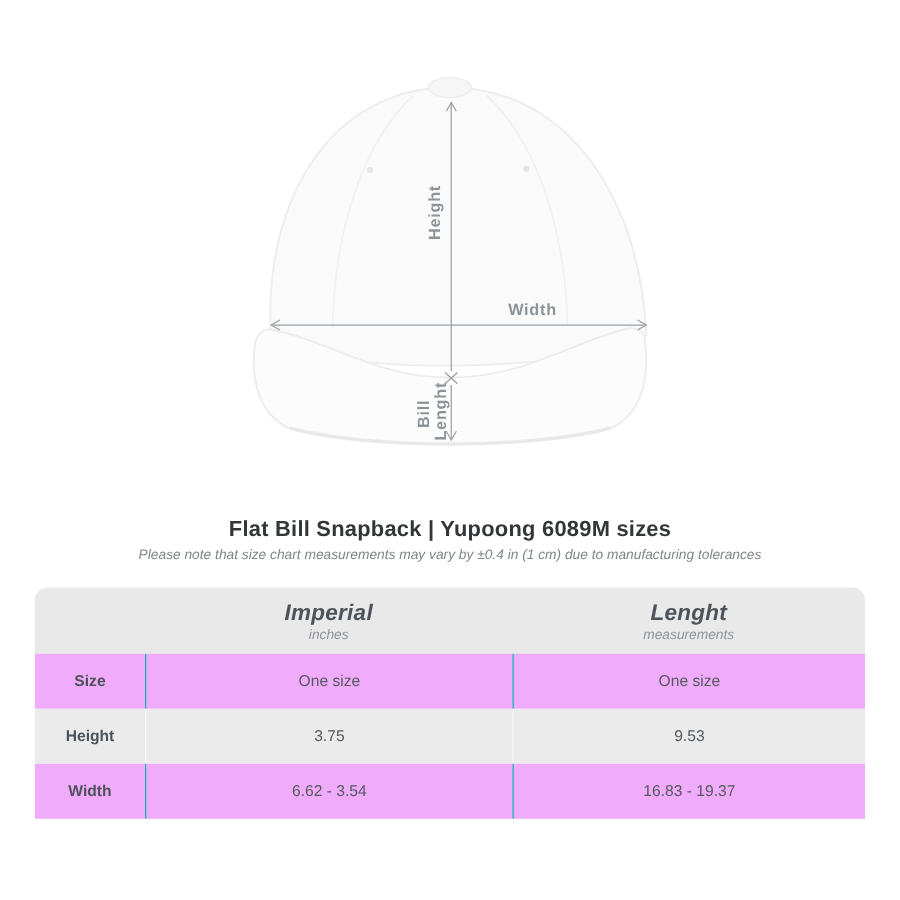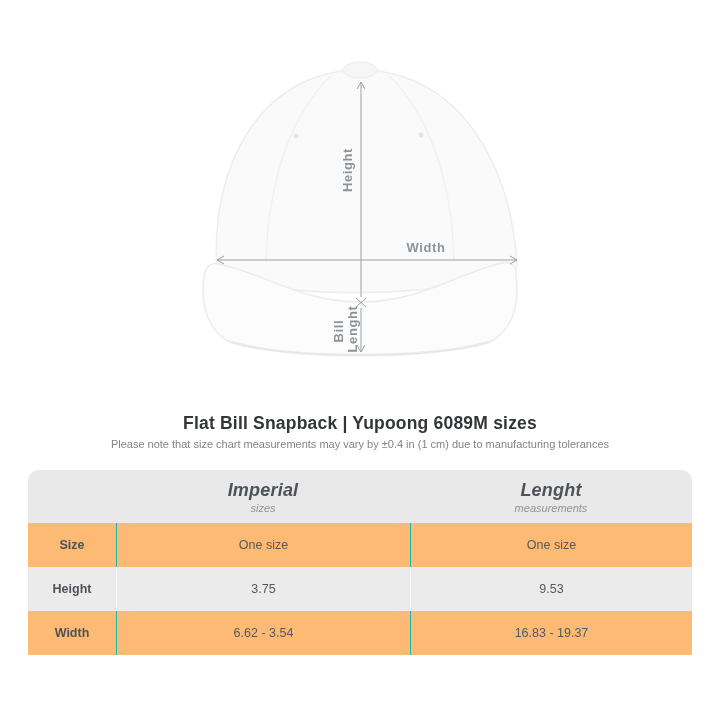--- a/index.html
+++ b/index.html
@@ -8,30 +8,30 @@
 
   
   svg.diagram{position:absolute;top:0;left:0;display:block;}
   .diagram text{font-family:"Liberation Sans",sans-serif;}
   .ann-line{stroke:#9aa0a5;stroke-width:1;fill:none;}
   .ann-text{fill:#8d9499;font-size:13px;font-weight:bold;letter-spacing:0.6px;}
 
   
   .title-block{position:absolute;top:412px;left:0;width:720px;text-align:center;}
   .title-block h1{margin:0;font-size:17.5px;line-height:22px;color:#333639;letter-spacing:0.2px;font-weight:bold;}
-  .title-block .note{margin:3px 0 0;font-size:11px;line-height:14px;color:#7f8589;}
+  .title-block .note{margin:3px 0 0;font-size:11px;line-height:14px;font-style:italic;color:#7f8589;}
 
   
   .size-table{position:absolute;left:28px;top:470px;width:664px;}
   .thead{display:grid;grid-template-columns:88px 294px 282px;height:53px;background:#e9e9e9;border-radius:10px 10px 0 0;}
   .col-head{display:flex;flex-direction:column;align-items:center;justify-content:center;}
   .col-head .main{font-size:18px;font-weight:bold;font-style:italic;color:#4d5358;letter-spacing:0.2px;}
   .col-head .sub{font-size:11px;font-style:italic;color:#8d9398;margin-top:1px;}
   .trow{display:grid;grid-template-columns:88px 294px 282px;height:44px;}
-  .trow.white{background:#fdba74;}
+  .trow.white{background:#f0abfc;}
   .trow.gray{background:#ebebeb;}
   .trow.last{border-radius:0 0 10px 10px;}
   .cell{display:flex;align-items:center;justify-content:center;font-size:12.5px;color:#55595d;}
   .cell.label{font-weight:bold;color:#4d5358;}
   .trow.white .cell + .cell{border-left:1px solid #14b8a6;}
   .trow.gray  .cell + .cell{border-left:1px solid #f8f8f8;}
 </style>
 </head>
 <body>
 
@@ -89,21 +89,21 @@
   <div class="title-block">
     <h1>Flat Bill Snapback | Yupoong 6089M sizes</h1>
     <p class="note">Please note that size chart measurements may vary by ±0.4 in (1 cm) due to manufacturing tolerances</p>
   </div>
 
   <div class="size-table">
     <div class="thead">
       <div class="col-head"></div>
       <div class="col-head">
         <span class="main">Imperial</span>
-        <span class="sub">sizes</span>
+        <span class="sub">inches</span>
       </div>
       <div class="col-head">
         <span class="main">Lenght</span>
         <span class="sub">measurements</span>
       </div>
     </div>
 
     <div class="trow white">
       <div class="cell label">Size</div>
       <div class="cell">One size</div>

